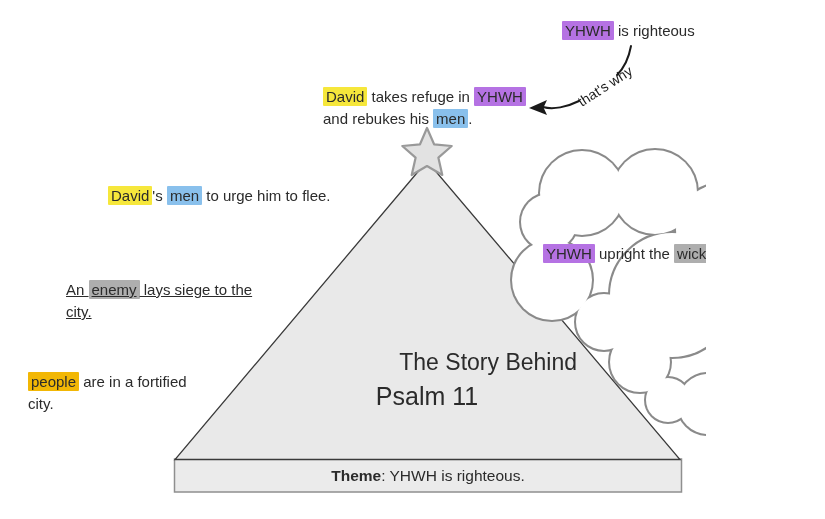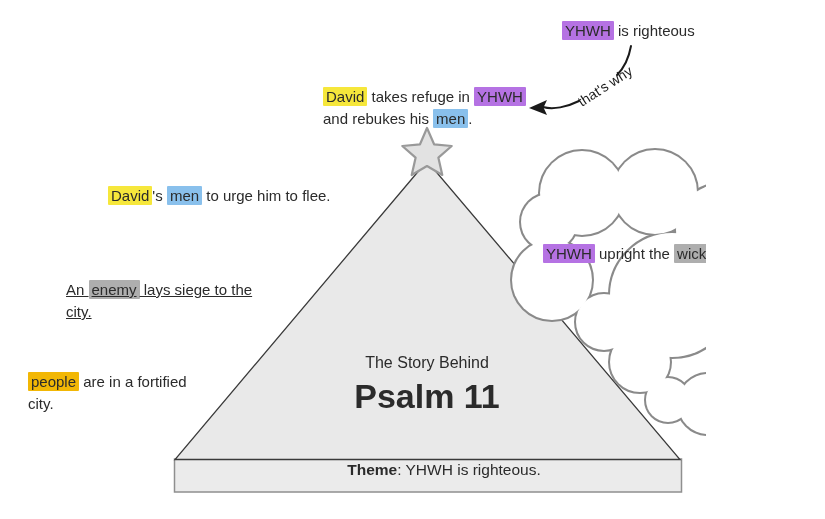--- a/index.html
+++ b/index.html
@@ -22,25 +22,25 @@
   #note-upright   { left:605px; top:316px; }
   #arrow-label {
     position:absolute; left:562px; top:78px; width:86px; z-index:3;
     font-size:14px; text-align:center; color:#1a1a1a;
     transform:rotate(-33deg); transform-origin:50% 50%;
   }
   #pyramid-title {
     position:absolute; left:277px; top:346px; width:300px; z-index:3;
     text-align:center;
   }
-  #pyramid-title .t1 { font-size:16px; line-height:33px; }
-  #pyramid-title .t2 { font-size:34px; line-height:35px; font-weight:700; }
+  #pyramid-title .t1 { font-size:23px; line-height:33px;text-align:right; }
+  #pyramid-title .t2 { font-size:25px; line-height:35px; font-weight:400; }
   #theme-bar {
-    position:absolute; left:190px; top:459px; width:508px; height:33px; z-index:3;
-    display:flex; align-items:flex-start; justify-content:center;
+    position:absolute; left:174px; top:459px; width:508px; height:33px; z-index:3;
+    display:flex; align-items:center; justify-content:center;
     font-size:15.5px;
   }
   #theme-bar .line { height:auto; }
 </style>
 </head>
 <body>
 
 <div id="canvas">
 
   <svg id="shapes" width="825" height="519" viewBox="0 0 825 519">

